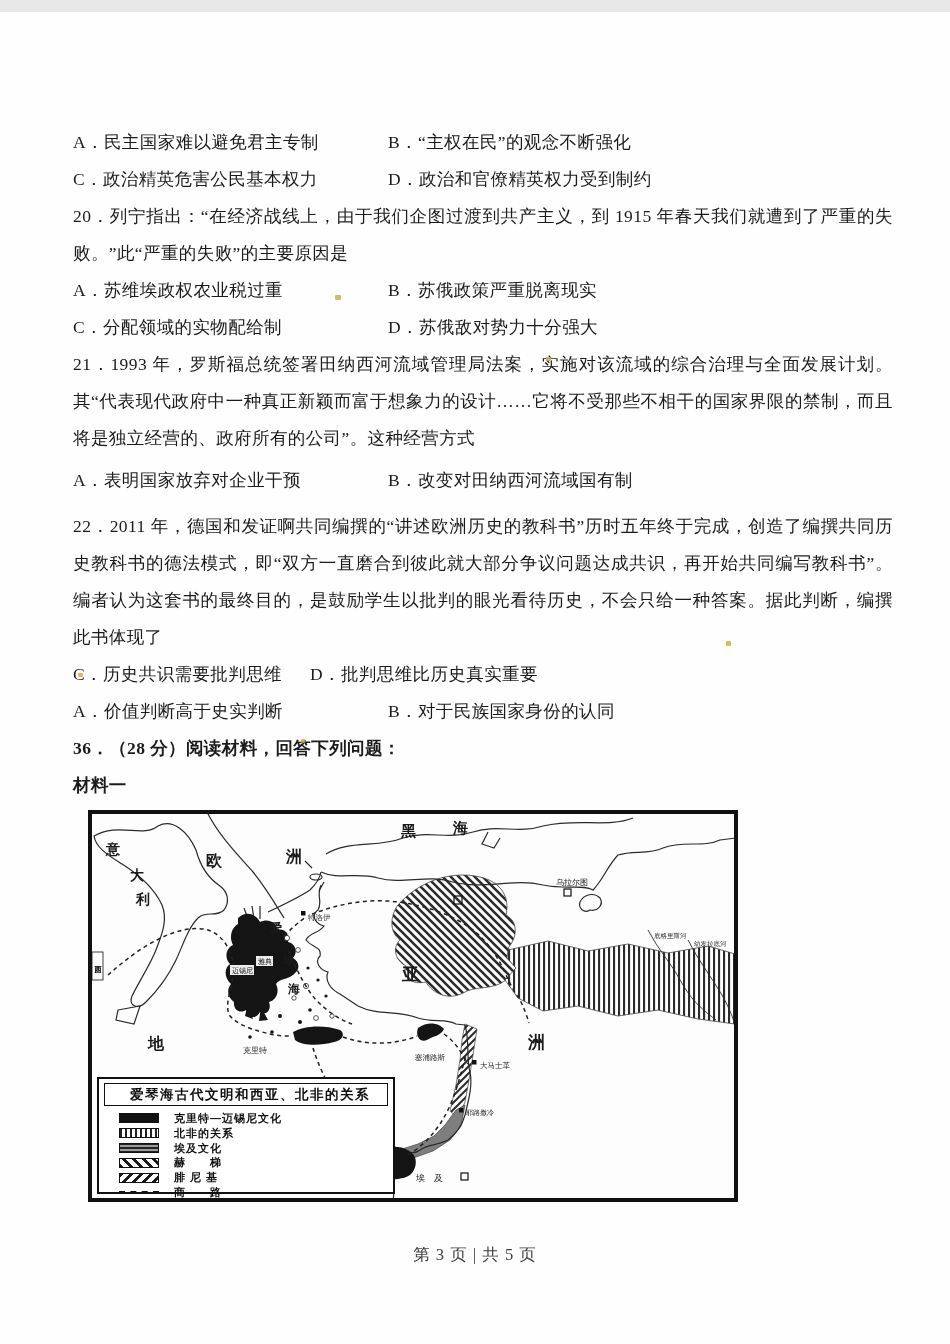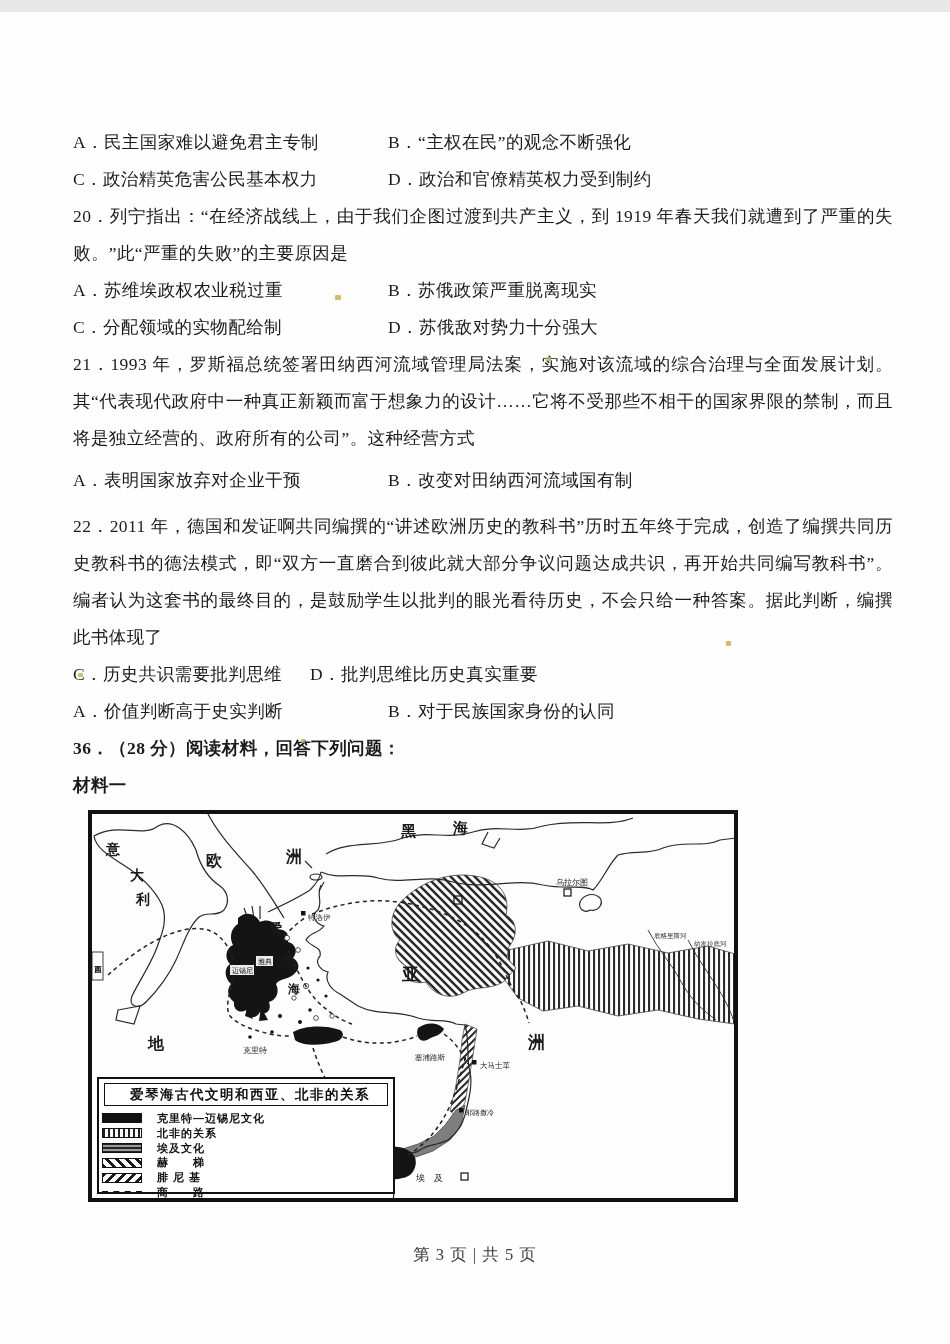--- a/index.html
+++ b/index.html
@@ -43,21 +43,21 @@
   }
   .legend-title{
     margin:4px 5px 3px 5px;
     border:1.5px solid #111;
     font-size:13.5px;font-weight:700;
     letter-spacing:1.5px;
     text-align:center;
     padding:2px 0 1px 8px;
     color:#111;
   }
-  .legend-items{padding:2px 0 0 3px;}
+  .legend-items{padding:2px 0 0 20px;}
   .legend-row{display:flex;align-items:center;height:14.8px;}
   .sw{width:40px;height:10px;border:1px solid #111;margin-right:15px;box-sizing:border-box;flex:0 0 40px;}
   .sw-solid{background:#111;}
   .sw-vbars{background:repeating-linear-gradient(90deg,#222 0 2px,#fff 2px 5px);}
   .sw-egypt{background:repeating-linear-gradient(180deg,#222 0 1.5px,#9a9a9a 1.5px 3.5px);}
   .sw-hatchback{background:repeating-linear-gradient(45deg,#1a1a1a 0 2.5px,#fff 2.5px 7px);}
   .sw-hatchfwd{background:repeating-linear-gradient(135deg,#1a1a1a 0 2.5px,#fff 2.5px 7px);}
   .sw-dash{border:none;border-top:2.2px dashed #111;height:0;margin-top:0;}
   .legend-label{font-size:11px;font-weight:700;color:#111;letter-spacing:1px;white-space:pre;}
   
@@ -77,21 +77,21 @@
 
     <div class="tline opt-row">
       <span class="col1">A．民主国家难以避免君主专制</span>
       <span>B．“主权在民”的观念不断强化</span>
     </div>
     <div class="tline opt-row">
       <span class="col1">C．政治精英危害公民基本权力</span>
       <span>D．政治和官僚精英权力受到制约</span>
     </div>
 
-    <p class="tline stem">20．列宁指出：“在经济战线上，由于我们企图过渡到共产主义，到 1919 年春天我们就遭到了严重的失败。”此“严重的失败”的主要原因是</p>
+    <p class="tline stem">20．列宁指出：“在经济战线上，由于我们企图过渡到共产主义，到 1915 年春天我们就遭到了严重的失败。”此“严重的失败”的主要原因是</p>
     <div class="tline opt-row">
       <span class="col1">A．苏维埃政权农业税过重</span>
       <span>B．苏俄政策严重脱离现实</span>
     </div>
     <div class="tline opt-row">
       <span class="col1">C．分配领域的实物配给制</span>
       <span>D．苏俄敌对势力十分强大</span>
     </div>
 
     <p class="tline stem">21．1993 年，罗斯福总统签署田纳西河流域管理局法案，实施对该流域的综合治理与全面发展计划。其“代表现代政府中一种真正新颖而富于想象力的设计……它将不受那些不相干的国家界限的禁制，而且将是独立经营的、政府所有的公司”。这种经营方式</p>

